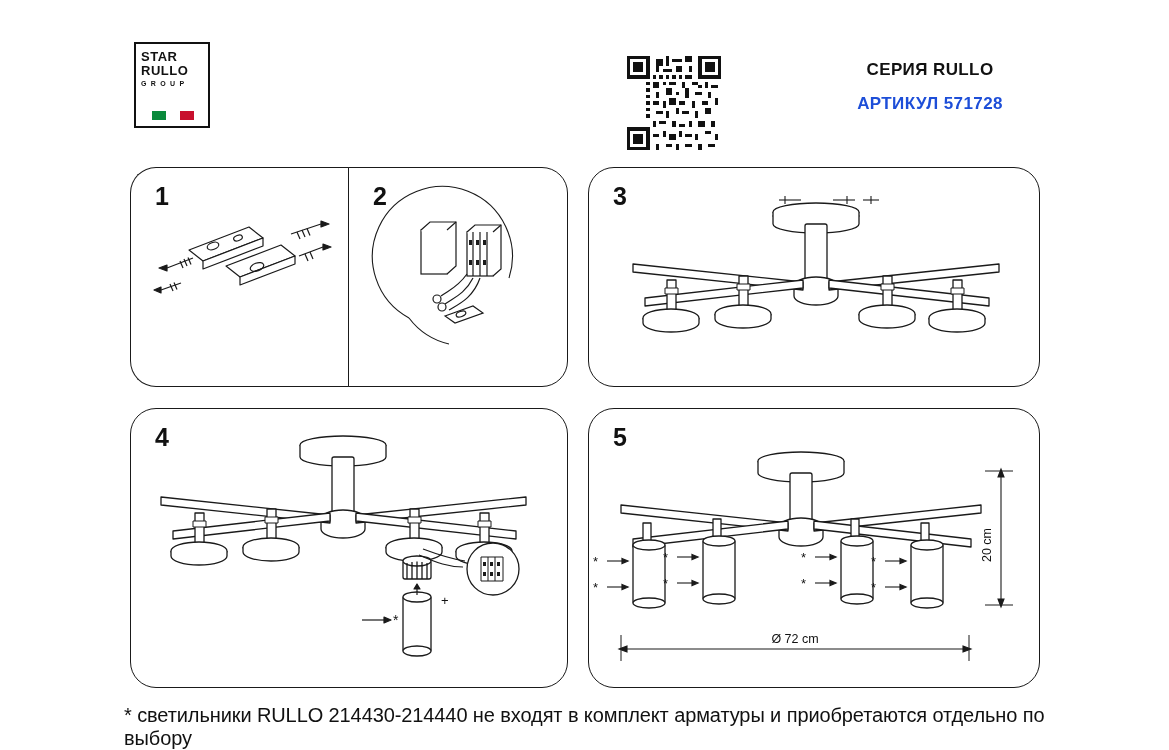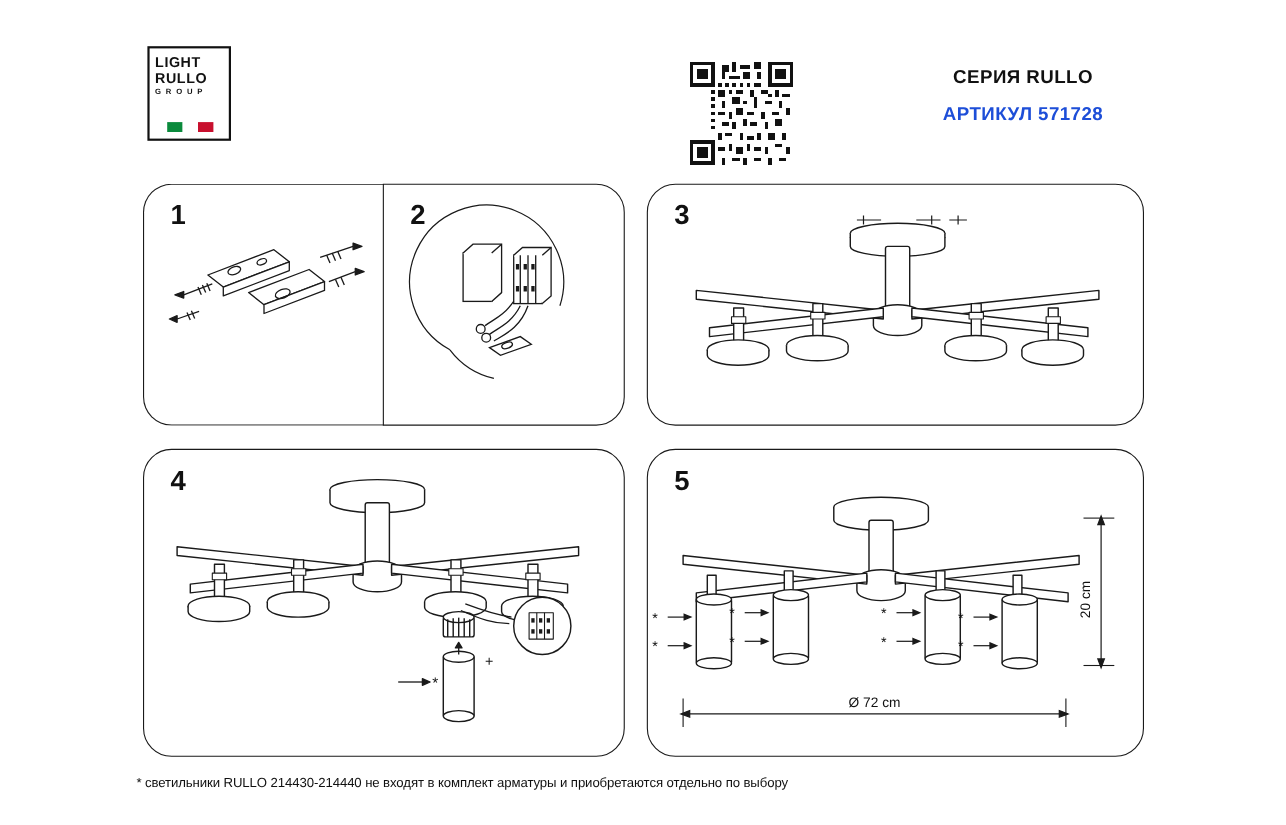--- a/index.html
+++ b/index.html
@@ -135,36 +135,36 @@
   #panel5 { left: 588px; top: 408px; width: 452px; height: 280px; }
 
   .art { position: absolute; left: 0; top: 0; }
 
   
   .footnote {
     position: absolute;
     left: 124px;
     top: 704px;
     width: 930px;
-    font-size: 12px;
+    font-size: 20px;
     color: #111;
     letter-spacing: -0.1px;
   }
 
   svg text { font-family: "Liberation Sans", sans-serif; }
 </style>
 </head>
 <body>
 
 <div class="page">
 
   <div class="header">
 
     <div class="logo">
-      <div class="lt">LIGHT</div>
+      <div class="lt">STAR</div>
       <div class="lt">RULLO</div>
       <div class="grp">G R O U P</div>
       <div class="flag">
           <i></i>
           <i></i>
           <i></i>
         </div>
     </div>
 
 

